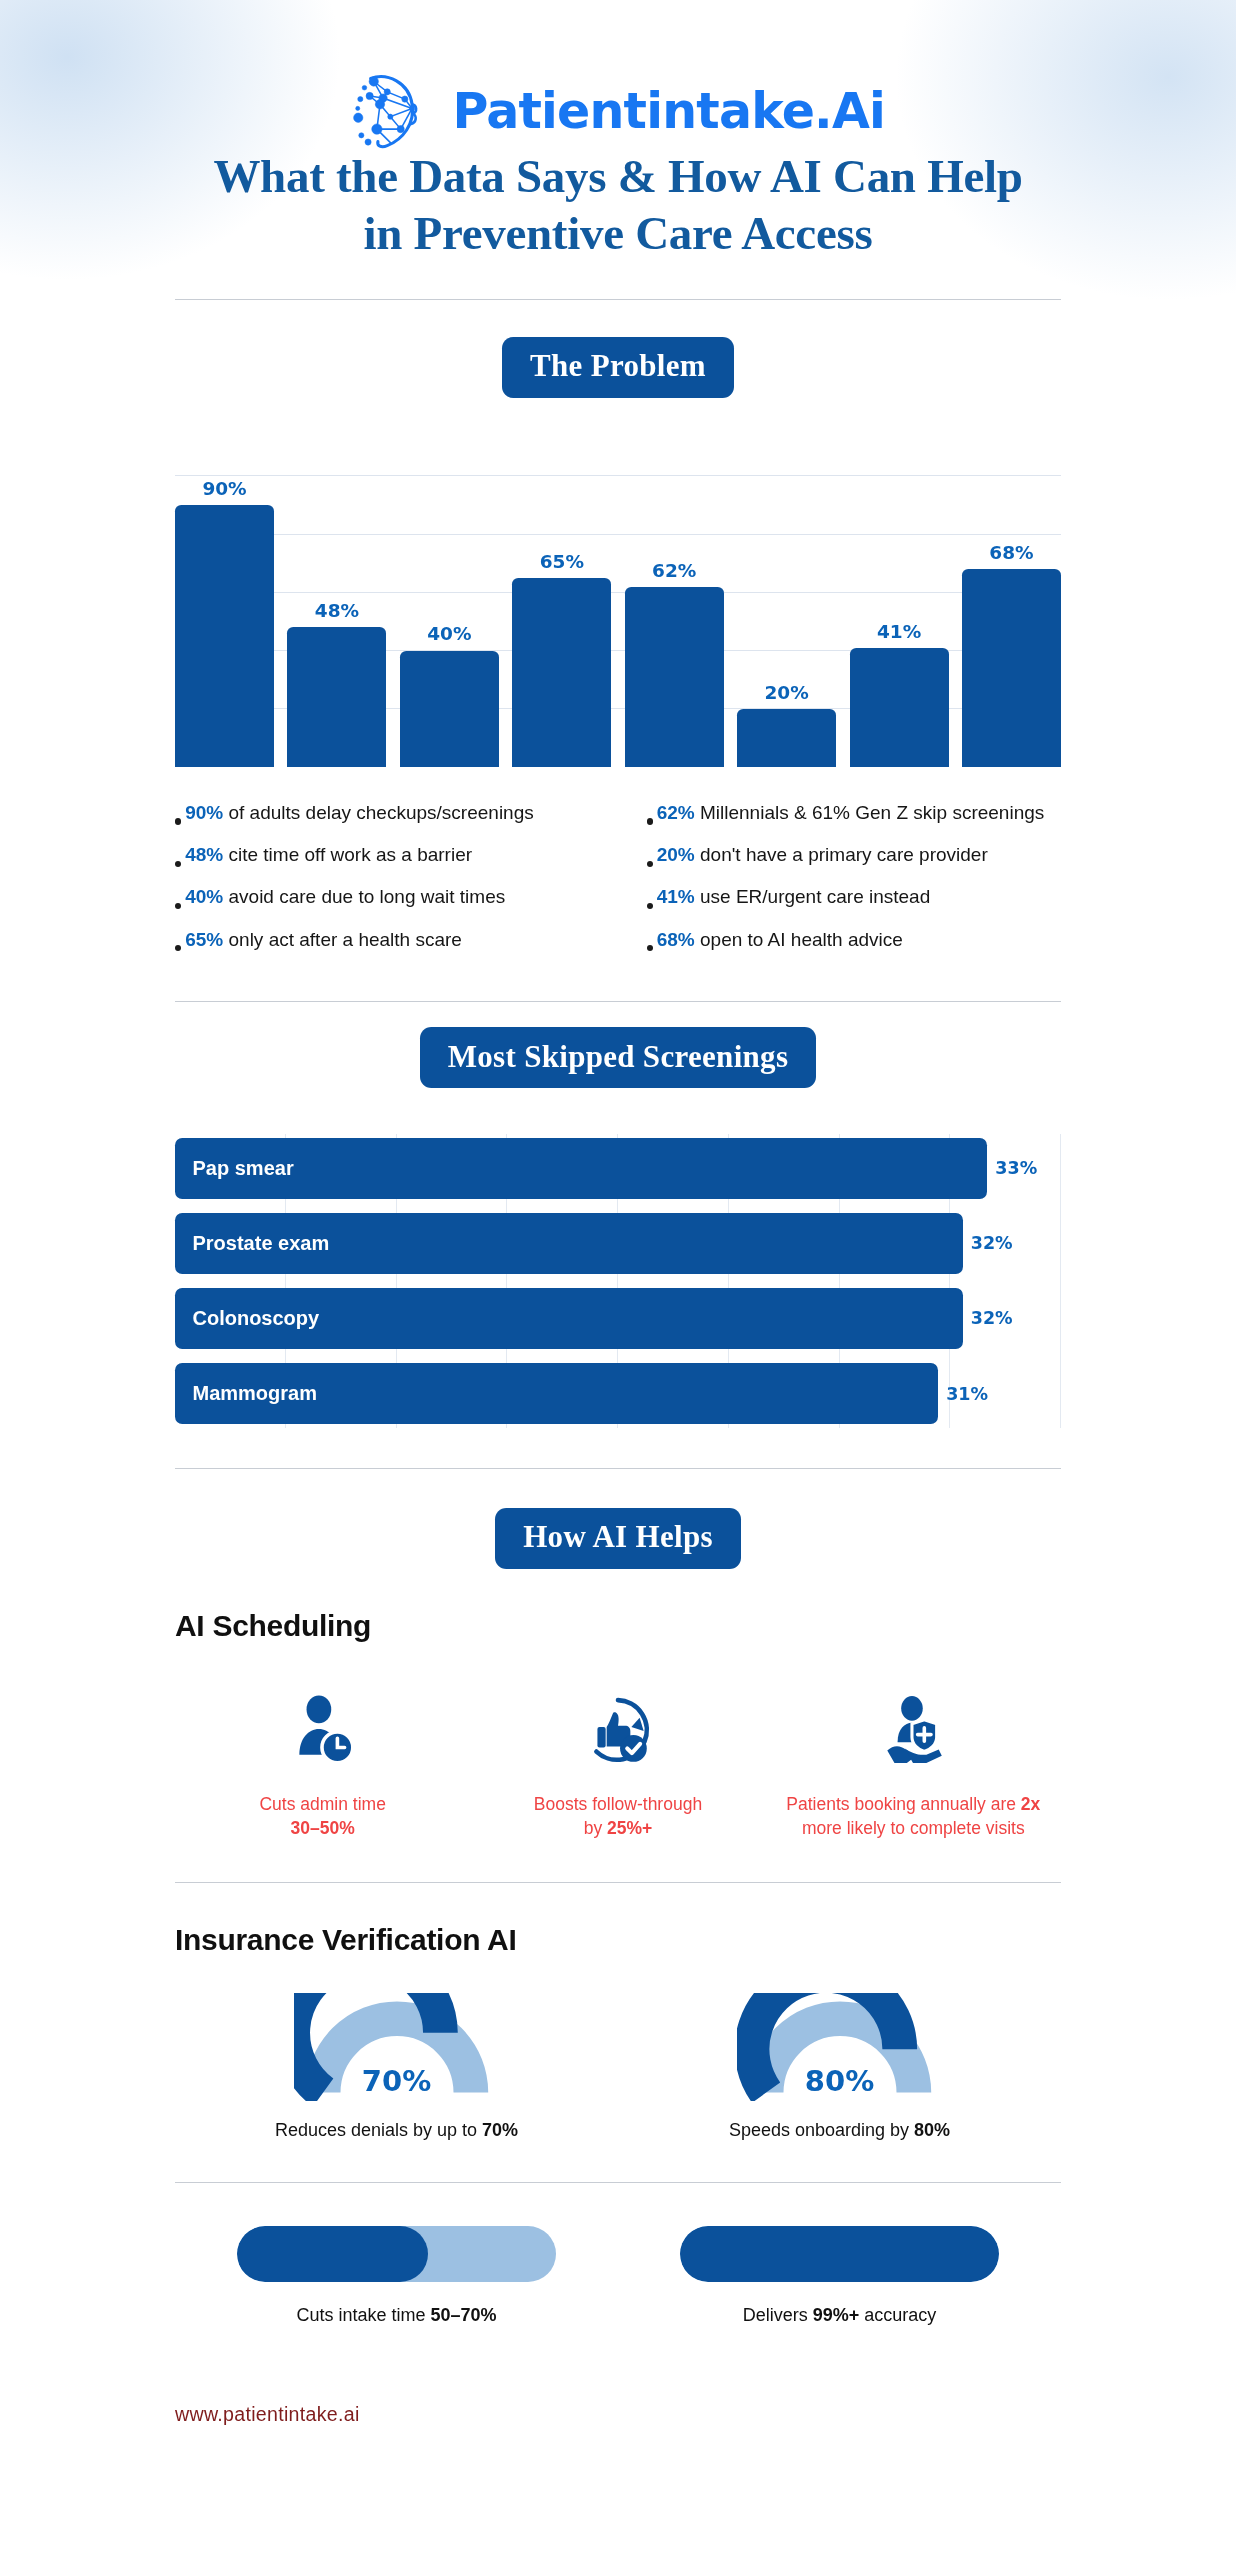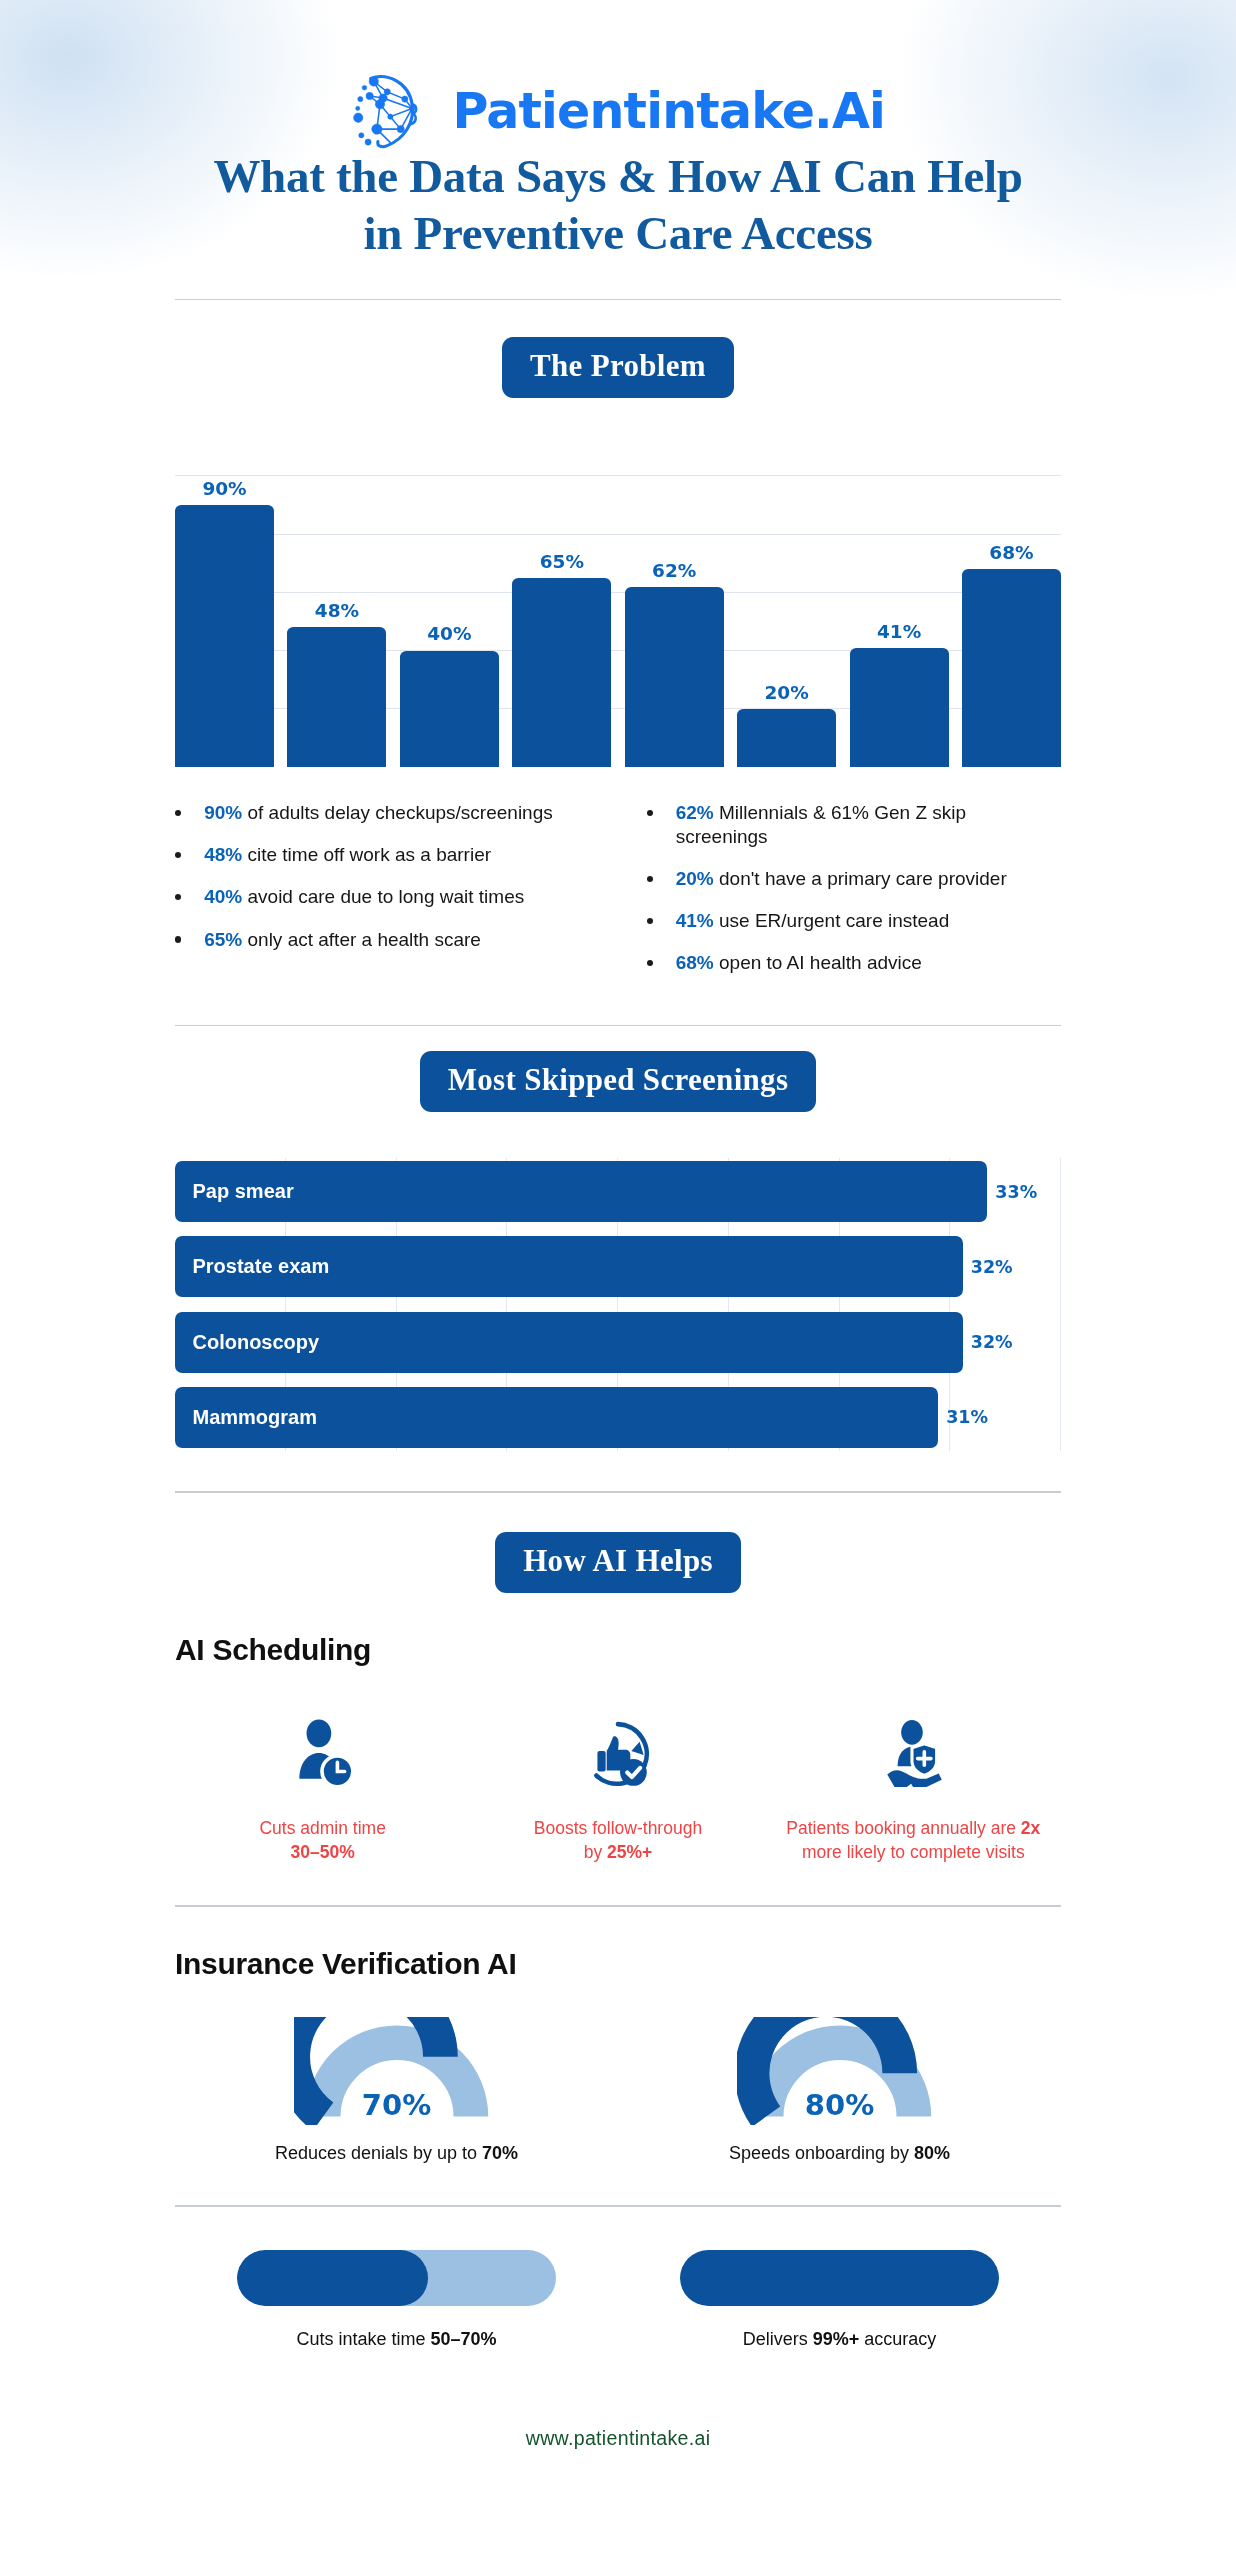--- a/index.html
+++ b/index.html
@@ -50,21 +50,21 @@
            justify-content: space-between; gap: 13.4px; }
   .vbar-col { position: relative; flex: 1 1 0; height: 100%; display: flex;
               flex-direction: column; justify-content: flex-end; align-items: center; }
   .vbar { width: 100%; background: #0B519B; border-radius: 6.2px 6.2px 0 0; }
   .vbar-lbl { position: absolute; left: 0; right: 0; text-align: center;
     font-size: 18.5px; font-weight: 700; color: #0B63B8; font-family: "DejaVu Sans", sans-serif; }
 
   
   .bullet-grid { display: flex; gap: 57px; margin-top: 34px; }
   .bullet-col { flex: 1 1 0; }
-  .bullet { display: flex; align-items: flex-start; gap: 23px; margin-bottom: 18.5px;
+  .bullet { display: flex; align-items: flex-end; gap: 4px; margin-bottom: 18.5px;
             font-size: 19px; color: #161616; line-height: 1.25; }
   .bullet .dot { width: 6.2px; height: 6.2px; border-radius: 50%; background: #1b1b1b;
                  margin-top: 8.8px; flex: 0 0 auto; }
   .bullet b { color: #0B63B8; font-weight: 700; }
 
   
   .hchart { margin-top: 46px; position: relative; }
   .hgrid { position: absolute; top: 0; bottom: 0; left: 0; right: 0; display: flex; }
   .hgrid span { flex: 1 1 0; border-right: 1px solid #e3e9f1; }
   .hrow { position: relative; display: flex; align-items: center; height: 68px;
@@ -100,21 +100,21 @@
   
   .prog-row { display: flex; margin-top: 43px; }
   .prog-item { flex: 1 1 0; display: flex; flex-direction: column; align-items: center; }
   .prog-track { width: 319px; height: 56px; border-radius: 28px; background: #9CC0E2;
                 overflow: hidden; }
   .prog-fill { height: 100%; background: #0B519B; border-radius: 28px; }
   .prog-cap { margin-top: 23px; text-align: center; font-size: 18px; color: #111; }
   .prog-cap b { font-weight: 700; }
 
   
-  .footer { text-align: center; font-size: 19.6px; color: #14532d; font-weight: 400;
+  .footer { font-size: 19.6px; color: #7f1d1d; font-weight: 400;
             margin-top: 77px; letter-spacing: 0.3px; }
 </style>
 </head>
 <body>
 
 <div class="bg-glow glow-tl"></div>
 <div class="bg-glow glow-tr"></div>
 
 <div class="page">
 

